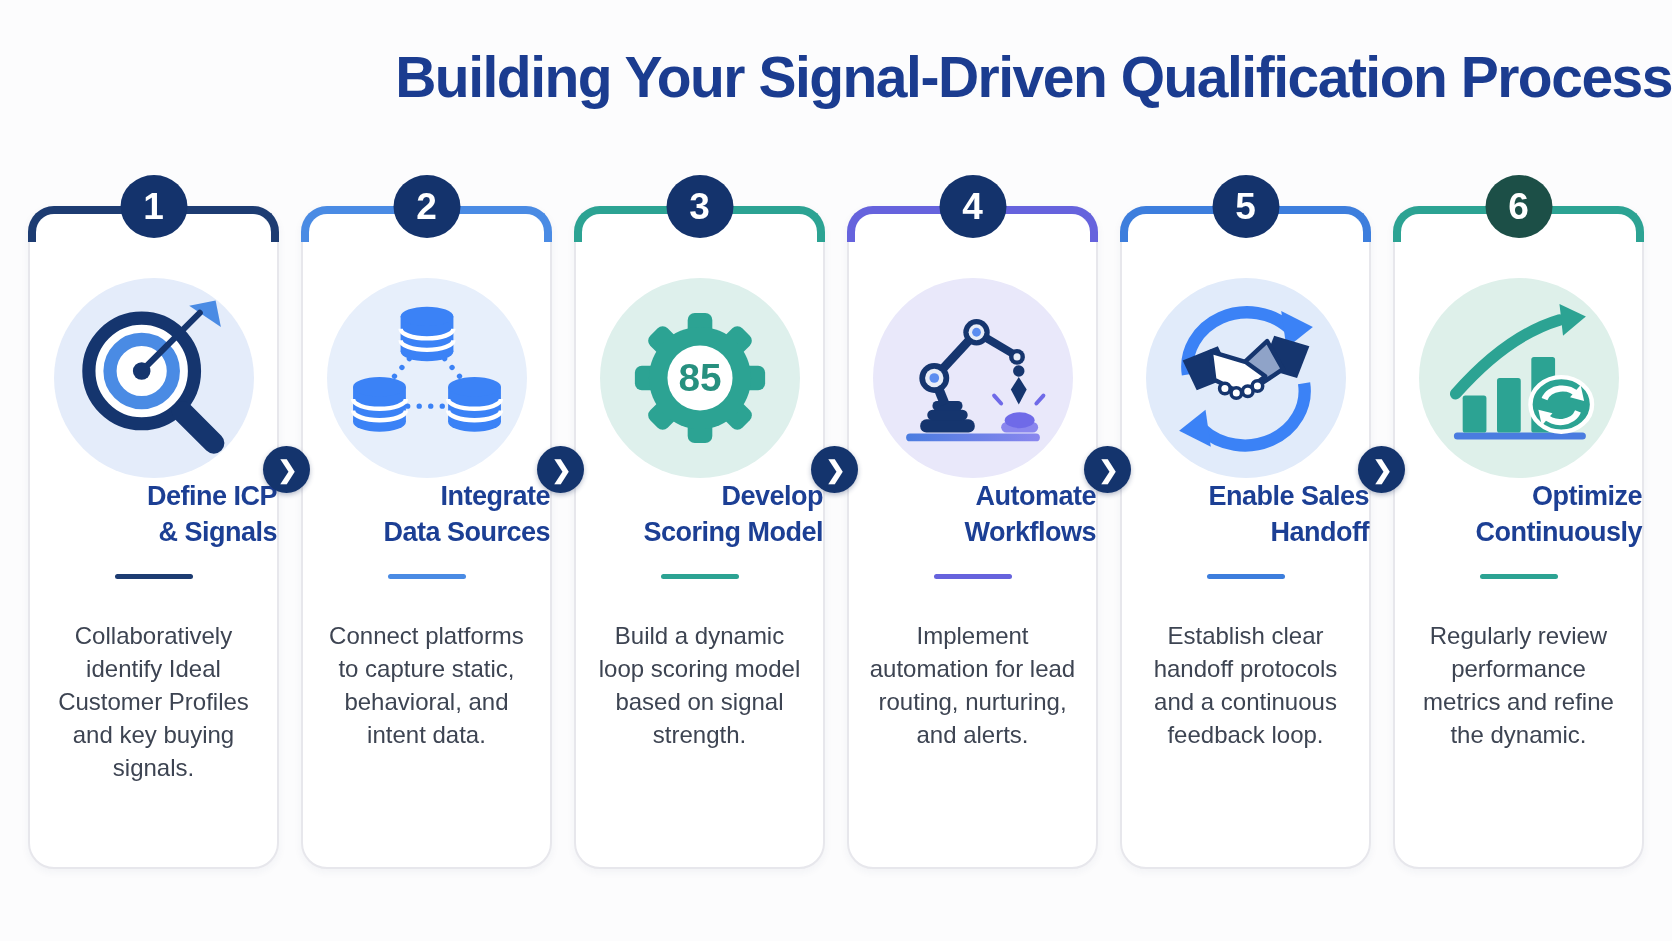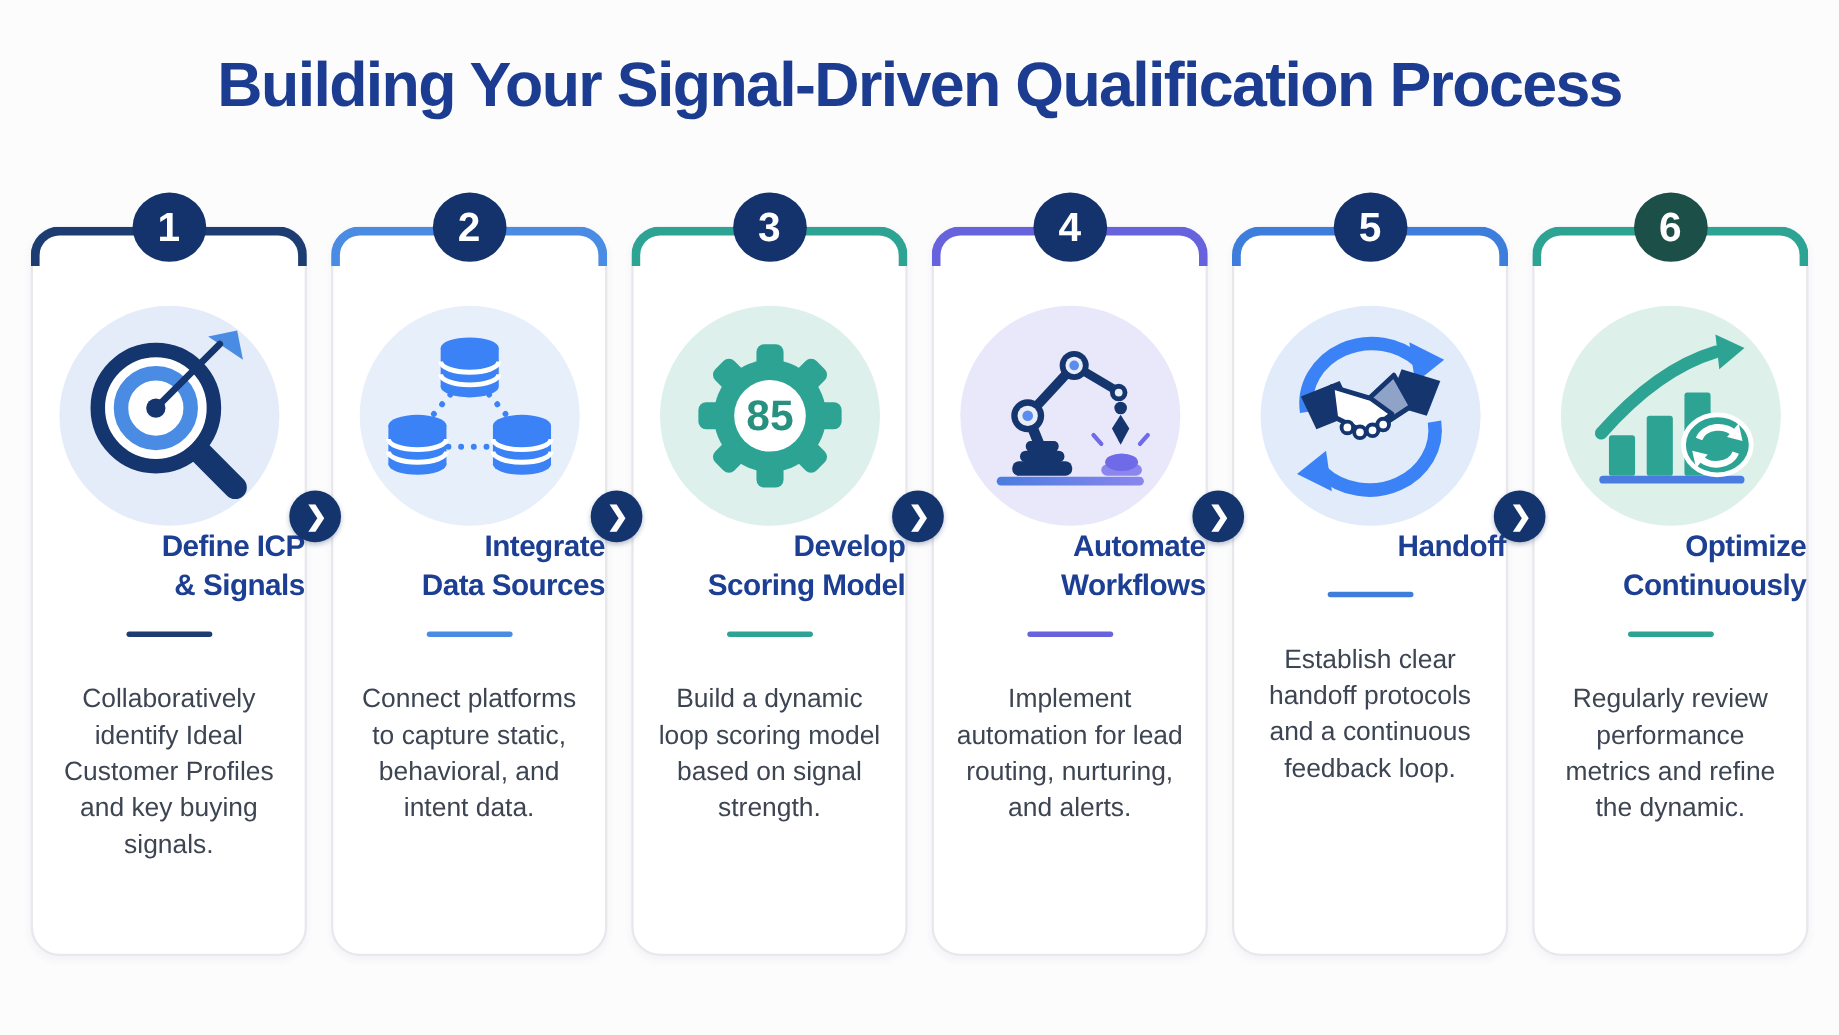--- a/index.html
+++ b/index.html
@@ -3,21 +3,21 @@
 <meta charset="utf-8">
 <style>
   * { box-sizing: border-box; margin: 0; padding: 0; }
   html,body { width:1672px; height:941px; overflow:hidden; }
   body {
     background:#fcfcfd;
     font-family:"Liberation Sans", sans-serif;
   }
   .page-title {
     margin-top:46px;
-    text-align:center;
+    text-align:right;
     font-size:57px;
     line-height:62px;
     font-weight:700;
     letter-spacing:-1.5px;
     color:#1b3c90;
   }
   .cards {
     position:relative;
     display:flex;
     gap:22px;
@@ -277,20 +277,21 @@
           <polygon points="60,70 100,82 122,98 96,118 64,102" fill="#ffffff" stroke="#15356e" stroke-width="5" stroke-linejoin="round"></polygon>
           <g fill="#ffffff" stroke="#15356e" stroke-width="4">
             <circle cx="76" cy="112" r="6"></circle>
             <circle cx="89" cy="117" r="6"></circle>
             <circle cx="102" cy="115" r="6"></circle>
             <circle cx="113" cy="109" r="6"></circle>
           </g>
         </svg>
       </div>
       <div class="card-title">
+        <div>Enable Sales</div>
         <div>Handoff</div>
       </div>
       <div class="divider"></div>
       <div class="card-desc">Establish clear handoff protocols and a continuous feedback loop.</div>
     </div>
 
     <div class="card" style="--accent: #2ca393; --badge: #1c4f47; --iconbg: #def0ea;">
       <div class="card-top"></div>
       <div class="badge">
         <span>6</span>

